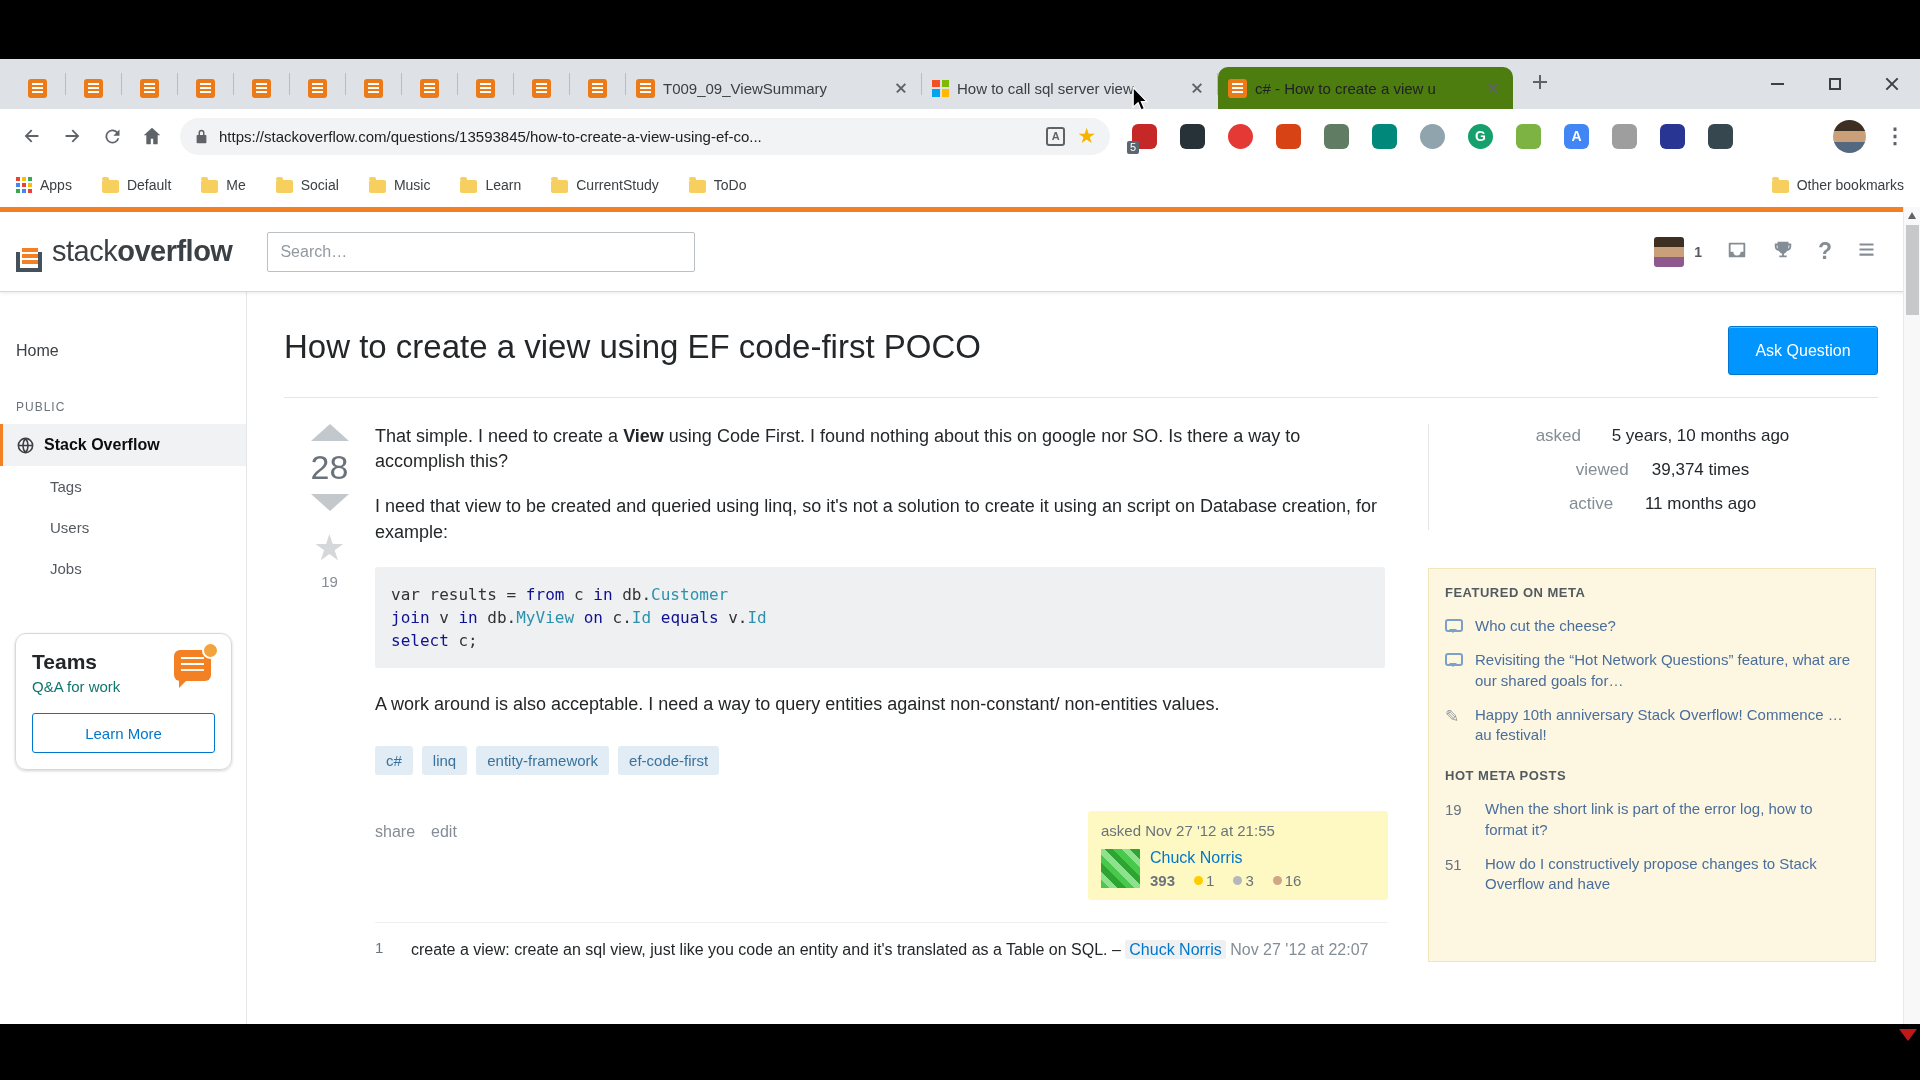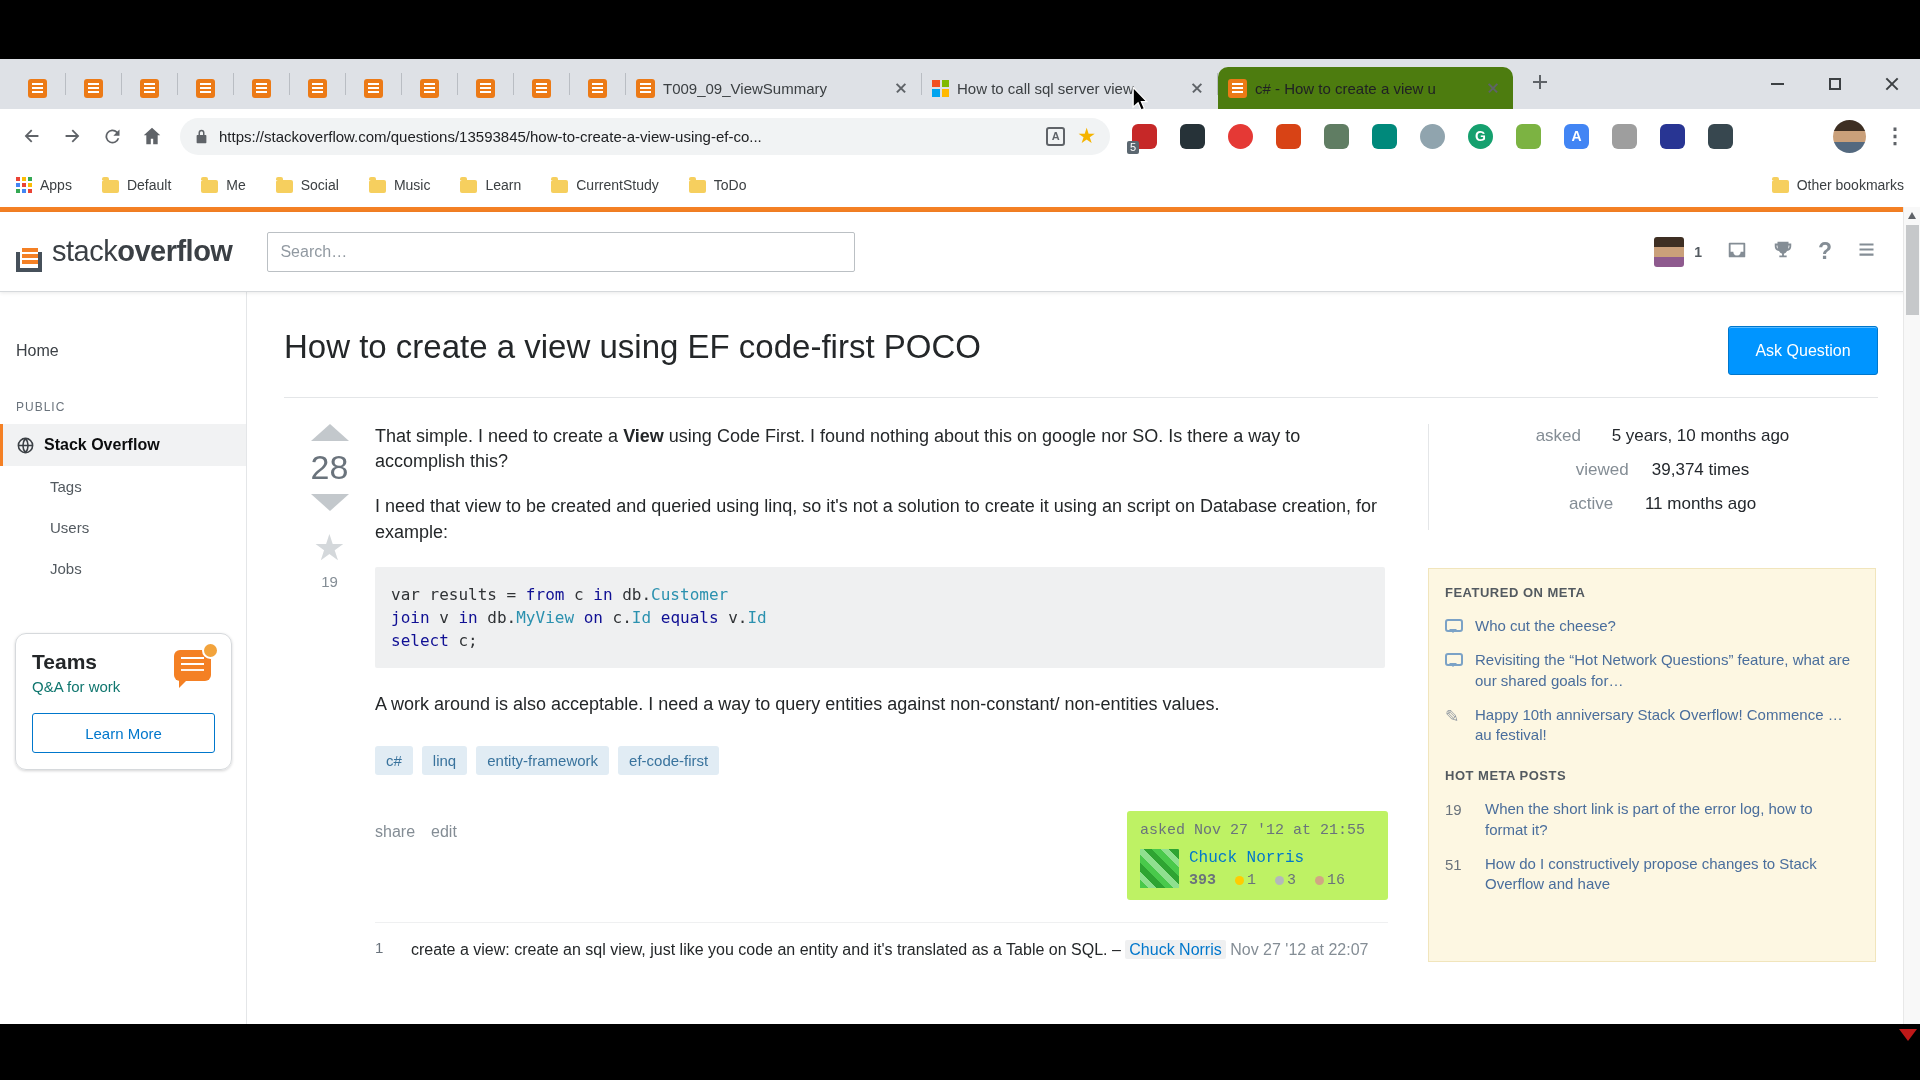--- a/index.html
+++ b/index.html
@@ -72,21 +72,21 @@
   
   .page { position:relative; flex:1; overflow:hidden; background:#fff; }
   .accent-bar { height:5px; background:#f48024; }
   .so-header { height:80px; background:#fff; border-bottom:1px solid #d6d9dc; box-shadow:0 1px 4px rgba(0,0,0,.09); display:flex; align-items:center; padding:0 43px 0 14px; position:relative; z-index:5; }
   .so-logo { display:flex; align-items:center; gap:8px; }
   .so-glyph { width:30px; height:40px; position:relative; }
   .so-glyph::before { content:""; position:absolute; left:2px; right:2px; bottom:0; height:16px; border:4px solid #46505a; border-top:none; }
   .so-glyph .bars { position:absolute; left:8px; bottom:8px; width:16px; height:4px; background:#f48024; box-shadow:0 -6px 0 #f48024, 0 -12px 0 #f48024; }
   .so-word { font-size:29px; color:#3b4045; letter-spacing:-0.5px; }
   .so-word b { font-weight:bold; }
-  .so-search { margin-left:35px; width:588px; height:40px; border:1px solid #bbc0c4; border-radius:2px; padding:0 12px; font-size:16px; color:#3b4045; font-family:"Liberation Sans",sans-serif; }
+  .so-search { margin-left:35px; width:428px; height:40px; border:1px solid #bbc0c4; border-radius:2px; padding:0 12px; font-size:16px; color:#3b4045; font-family:"Liberation Sans",sans-serif; }
   .so-search::placeholder { color:#9199a1; }
   .so-right { margin-left:auto; display:flex; align-items:center; gap:24px; }
   .so-avatar { width:30px; height:30px; border-radius:3px; background:linear-gradient(180deg,#3e2f23 0%,#3e2f23 32%,#caa07a 32%,#caa07a 68%,#8e5a8e 68%); }
   .so-rep { font-size:14px; font-weight:bold; color:#535a60; margin-left:-14px; }
   .help-ic::before { content:"?"; font-size:23px; font-weight:bold; color:#848d95; }
 
   .page-body { display:flex; height:732px; background:#fff; }
 
   
   .left-nav { flex:0 0 247px; border-right:1px solid #e4e6e8; padding-top:40px; }
@@ -121,21 +121,21 @@
   .fav-count { font-size:15px; color:#848d95; margin-top:4px; }
   .q-body { flex:1; min-width:0; padding-right:40px; }
   .q-p { font-size:18px; color:#242729; line-height:1.4; max-width:1010px; margin-bottom:20px; }
   .code-block { background:#eff0f1; border-radius:2px; padding:16px; max-width:1010px; margin:22px 0 24px; }
   .code-line { font-family:"DejaVu Sans Mono", monospace; font-size:16px; line-height:1.45; white-space:pre; }
   .kwd { color:#101094; } .typ { color:#2b91af; } .pln { color:#303336; }
   .tags-row { display:flex; gap:9px; margin-top:28px; }
   .tag { background:#e1ecf4; color:#39739d; font-size:15px; padding:6px 11px; border-radius:3px; }
   .actions-row { display:flex; margin-top:36px; max-width:1013px; }
   .action-links { display:flex; gap:16px; font-size:16px; color:#848d95; padding-top:12px; }
-  .asked-card { margin-left:auto; width:261px; background:#bef264; border-radius:3px; padding:11px 13px;font-family:Liberation Mono, monospace; }
+  .asked-card { margin-left:auto; width:300px; background:#fef9c3; border-radius:3px; padding:11px 13px; }
   .asked-when { font-size:15px; color:#6a737c; margin-bottom:10px; }
   .user-row { display:flex; gap:10px; }
   .identicon { width:39px; height:39px; flex:0 0 39px; background:repeating-linear-gradient(45deg,#49c94b 0 6px,#8fe08f 6px 12px,#2ea432 12px 18px); }
   .user-name { color:#0077cc; font-size:16px; }
   .user-rep { display:flex; align-items:center; gap:19px; margin-top:5px; font-size:15px; color:#6a737c; }
   .rep-num { font-weight:bold; }
   .badge-grp { display:flex; align-items:center; gap:3px; }
   .badge-dot { width:9px; height:9px; border-radius:50%; }
   .comment-sec { margin-top:22px; border-top:1px solid #eff0f1; padding-top:14px; max-width:1013px; display:flex; }
   .c-num { flex:0 0 36px; font-size:15px; color:#6a737c; padding-top:2px; }

